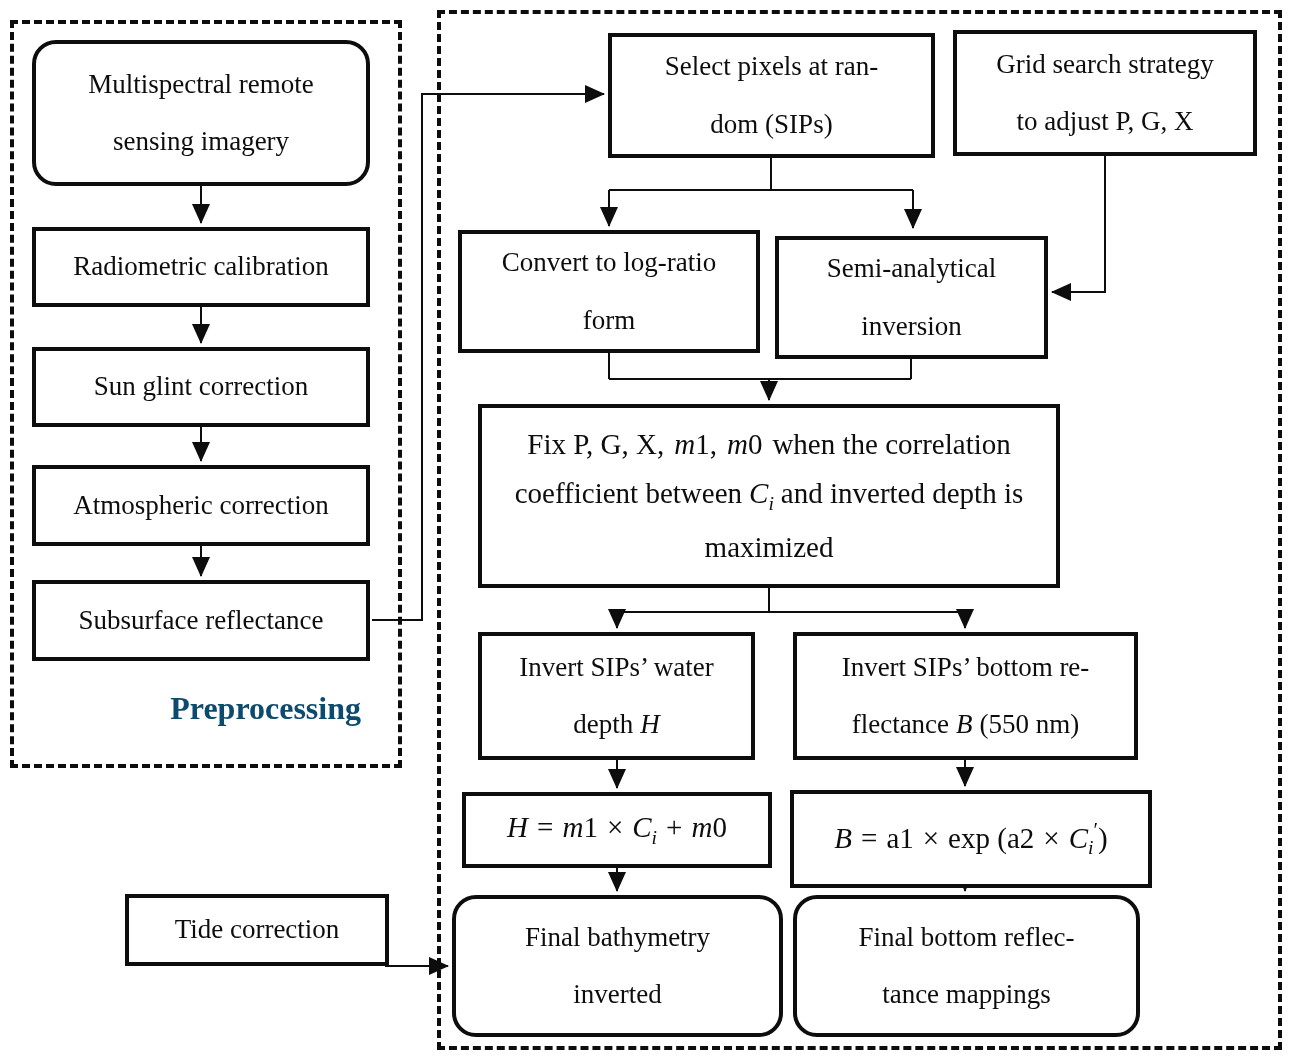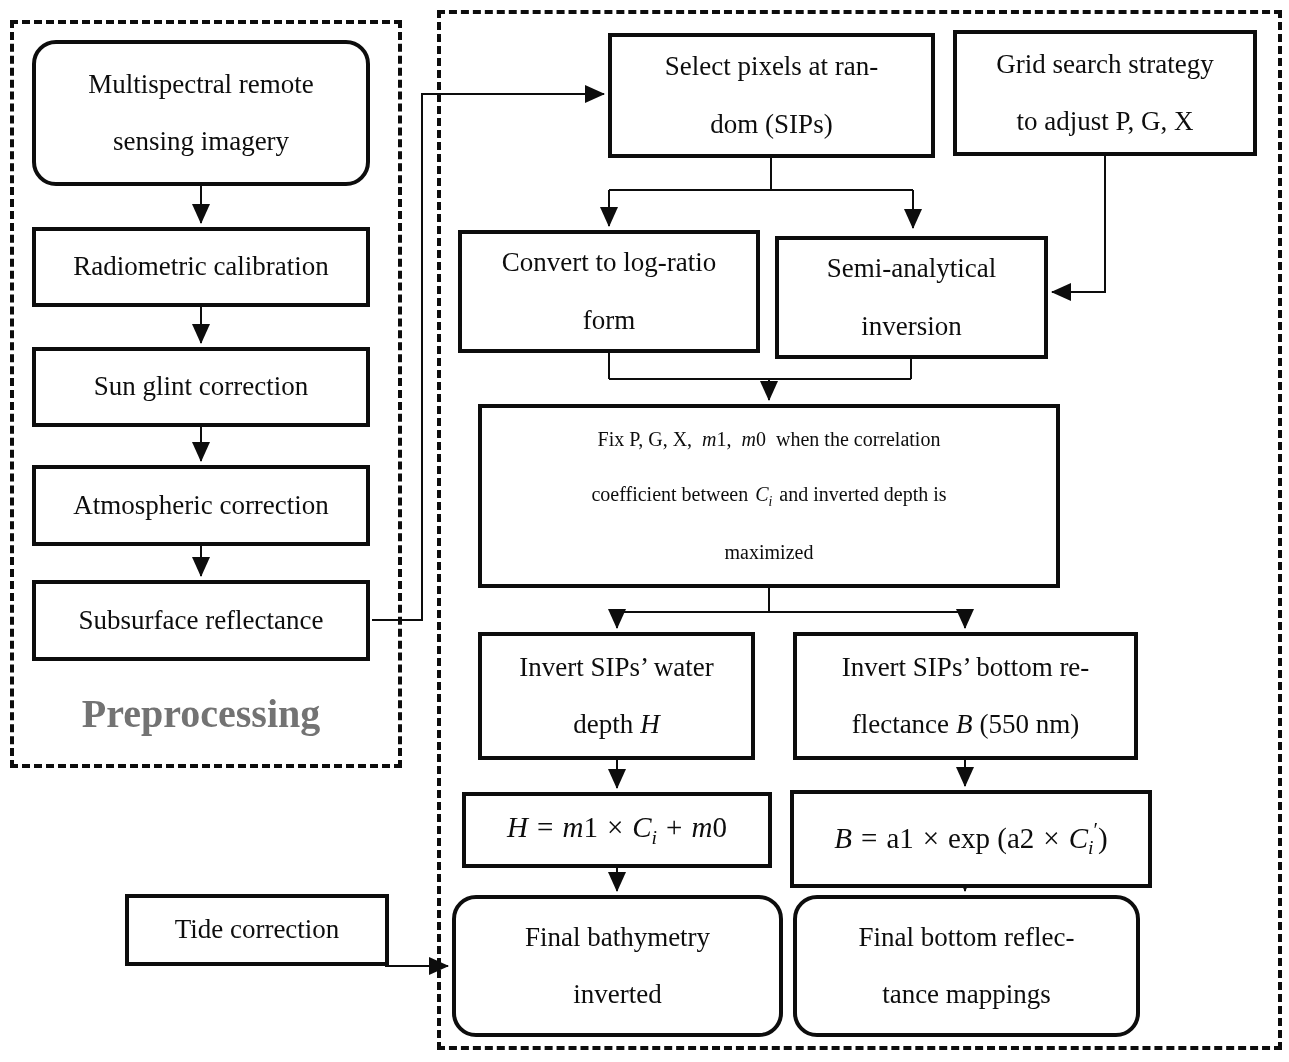--- a/index.html
+++ b/index.html
@@ -15,32 +15,32 @@
   .connectors { position: absolute; left: 0; top: 0; z-index: 1; }
   .node {
     position: absolute; z-index: 2; background: #ffffff;
     border: 4px solid #0d0d0d;
     display: flex; flex-direction: column; align-items: center; justify-content: center;
     text-align: center; font-size: 27px; line-height: 1.15; color: #0d0d0d;
   }
   .node .bl + .bl { margin-top: 26px; }
   .rounded { border-radius: 24px; }
   .big-label {
-    position: absolute; z-index: 2; font-weight: bold; font-size: 40px;
-    text-align: center; color: #737373;
+    position: absolute; z-index: 2; font-weight: bold; font-size: 32px;
+    text-align: right; color: #0c4a6e;
   }
   .iv { font-style: italic; }
   .gapl { margin-left: 10px; }
   .gaps { margin-left: 7px; }
   sub { font-size: 0.68em; }
   .prime { font-size: 0.72em; vertical-align: super; }
   .mrow { font-size: 29px; white-space: nowrap; }
   .op { margin: 0 9px; }
-  .fix-node { font-size: 20px; }
-  .fix-node .bl + .bl { margin-top: 32px; font-family: Liberation Serif, serif; }
+  .fix-node { font-size: 29px; }
+  .fix-node .bl + .bl { margin-top: 16px; font-family: Liberation Serif, serif; }
 </style>
 </head>
 <body>
 
 <div class="canvas">
 
   <svg class="connectors" width="1289" height="1062" viewBox="0 0 1289 1062">
     <defs>
       <marker id="arr" markerWidth="12" markerHeight="11" refX="9.5" refY="4.5" orient="auto" markerUnits="strokeWidth">
         <path d="M0,0 L10,4.5 L0,9 Z" fill="#0d0d0d"></path>

